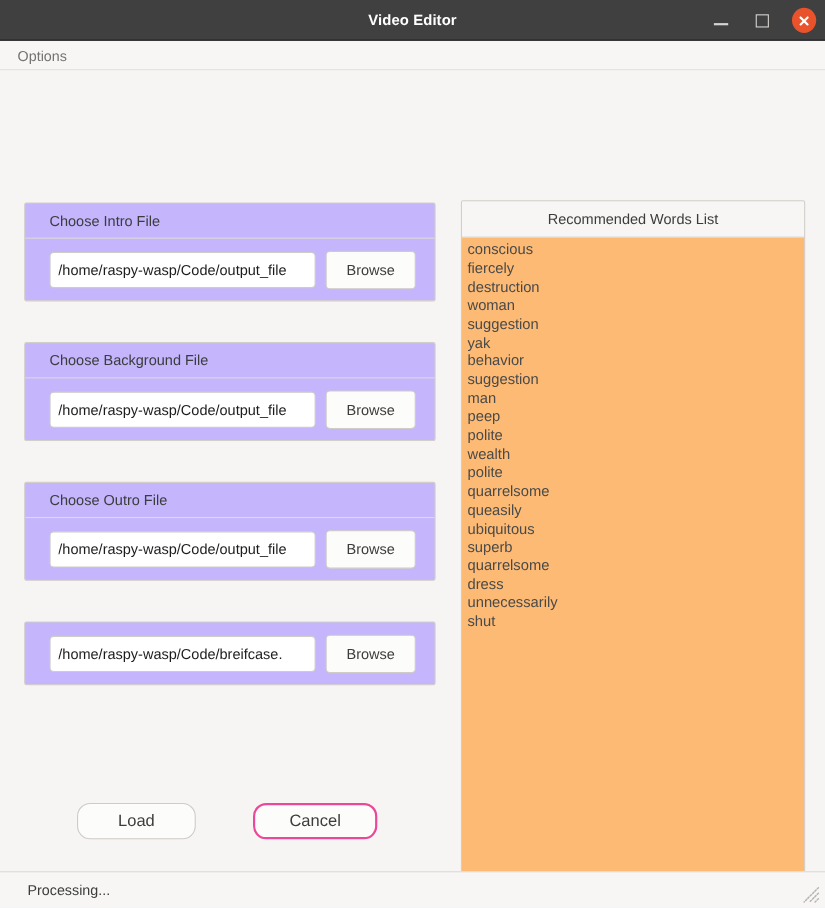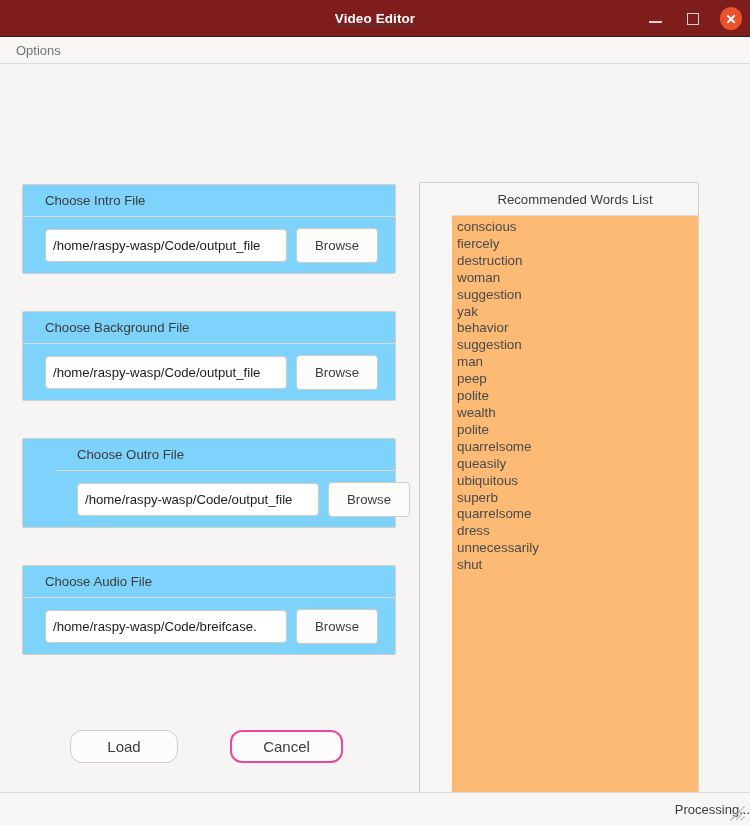--- a/index.html
+++ b/index.html
@@ -24,26 +24,25 @@
     display: flex;
     flex-direction: column;
     background: #f6f5f4;
   }
 
   
   .titlebar {
     position: relative;
     height: 37px;
     flex: 0 0 37px;
-    background: #7f1d1d;
+    background: #404040;
     border-bottom: 1px solid #1f1f1f;
     display: flex;
     align-items: center;
     justify-content: center;
-    text-decoration: underline;
   }
   .titlebar-title {
     font-size: 13.5px;
     font-weight: bold;
     color: #ffffff;
     letter-spacing: 0.1px;
   }
   .win-controls {
     position: absolute;
     right: 8px;
@@ -118,21 +117,21 @@
     flex: 1 1 auto;
     background: #f6f5f4;
   }
 
   
   .groupbox {
     position: absolute;
     left: 22px;
     width: 374px;
     border: 1px solid #d2cec9;
-    background: #7dd3fc;
+    background: #c4b5fd;
     border-radius: 2px;
   }
   .gb-header {
     height: 32px;
     display: flex;
     align-items: center;
     padding-left: 22px;
     border-bottom: 1px solid #dedad6;
   }
   .gb-title {
@@ -218,28 +217,27 @@
     height: 100%;
     background: #8f3f8f;
     border-radius: 3px;
   }
 
   
   .words-panel {
     position: absolute;
     left: 419px;
     top: 118px;
-    width: 280px;
+    width: 313px;
     height: 638px;
     display: flex;
     flex-direction: column;
     border: 1px solid #d2cec9;
     background: #f7f6f5;
     border-radius: 2px;
-    padding-left: 32px;
   }
   .words-header {
     flex: 0 0 33px;
     display: flex;
     align-items: center;
     justify-content: center;
     border-bottom: 1px solid #dedad6;
   }
   .words-header-title {
     font-size: 13.2px;
@@ -262,22 +260,21 @@
 
   
   .statusbar {
     position: relative;
     flex: 0 0 33px;
     height: 33px;
     background: #f7f6f5;
     border-top: 1px solid #dedad6;
     display: flex;
     align-items: center;
-    padding-left: 10px;
-    justify-content: flex-end;
+    padding-left: 25px;
   }
   .status-text {
     font-size: 13px;
     color: #3c3c3c;
   }
   .resize-grip {
     position: absolute;
     right: 4px;
     bottom: 3px;
     width: 20px;
@@ -323,34 +320,31 @@
     <div class="groupbox" style="top:247px;">
       <div class="gb-header">
         <span class="gb-title">Choose Background File</span>
       </div>
       <div class="gb-body">
         <input class="path-input" type="text" value="/home/raspy-wasp/Code/output_file" style="">
         <button class="browse-btn">Browse</button>
       </div>
     </div>
 
-    <div class="groupbox" style="top:374px;padding-left:32px;">
+    <div class="groupbox" style="top:374px;">
       <div class="gb-header">
         <span class="gb-title">Choose Outro File</span>
       </div>
       <div class="gb-body">
         <input class="path-input" type="text" value="/home/raspy-wasp/Code/output_file" style="">
         <button class="browse-btn">Browse</button>
       </div>
     </div>
 
     <div class="groupbox" style="top:501px;">
-      <div class="gb-header">
-        <span class="gb-title">Choose Audio File</span>
-      </div>
       <div class="gb-body">
         <input class="path-input" type="text" value="/home/raspy-wasp/Code/breifcase." style="">
         <button class="browse-btn">Browse</button>
       </div>
     </div>
 
     <button class="action-btn btn-load">Load</button>
     <button class="action-btn btn-cancel">Cancel</button>
 
     <div class="progress-track" style="background: rgb(216, 212, 208);">

